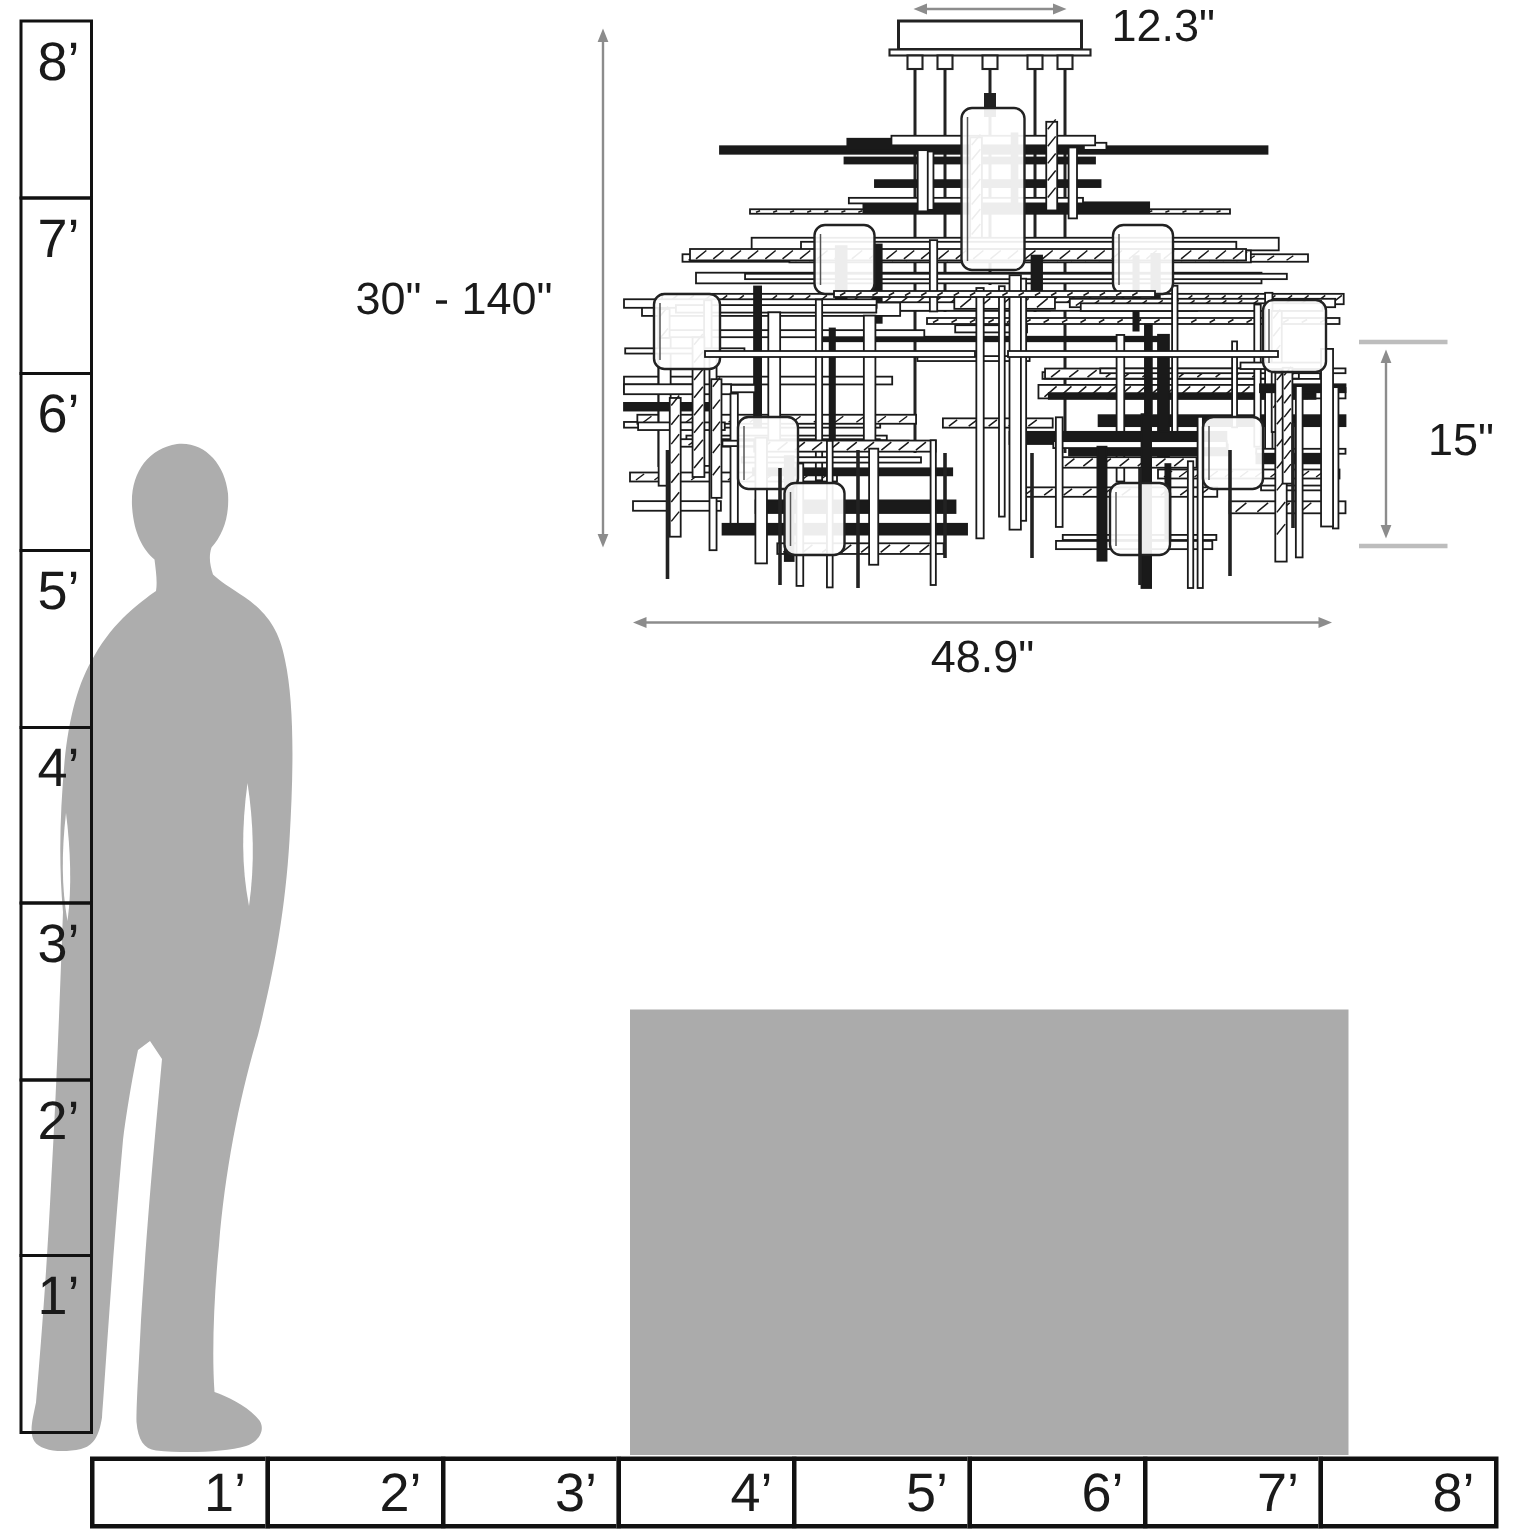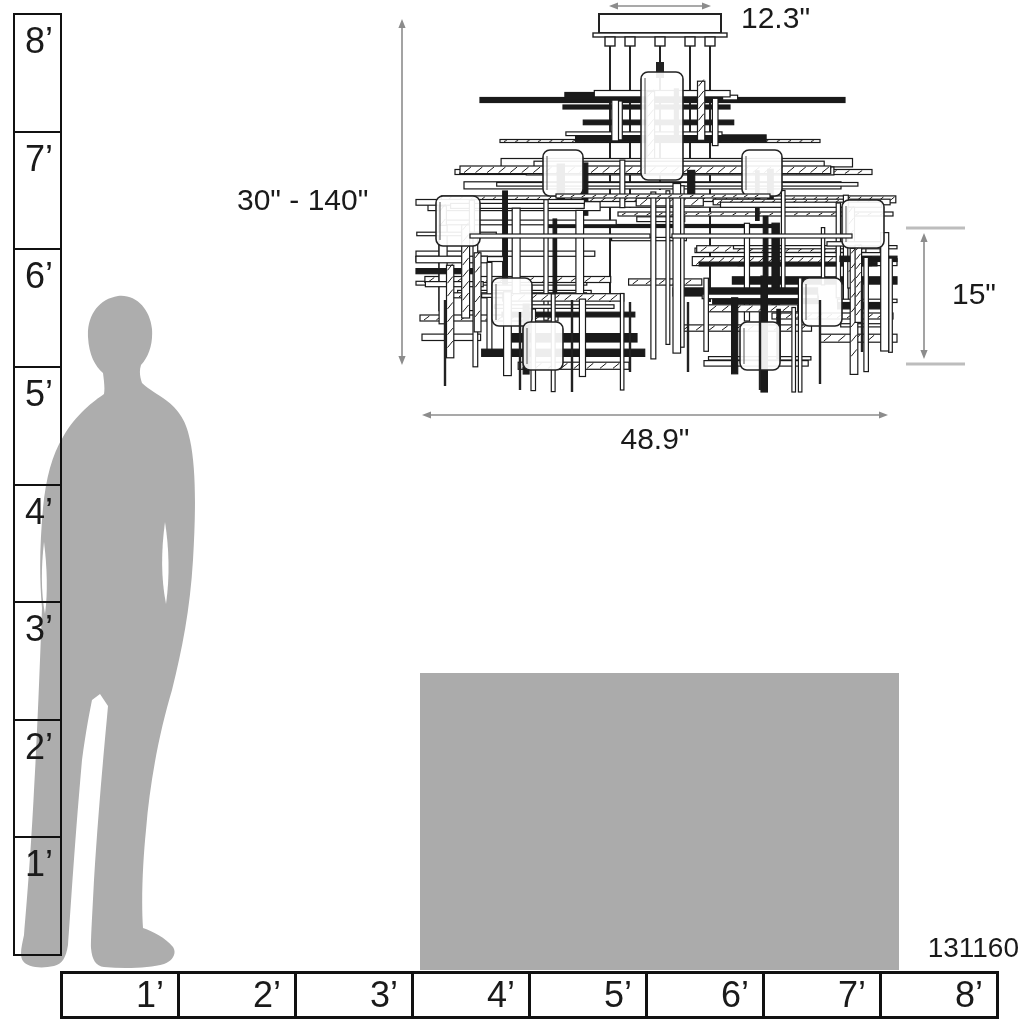--- a/index.html
+++ b/index.html
@@ -349,14 +349,13 @@
       </div>
       <div class="h-cell">
         <span>8’</span>
       </div>
     </div>
 
   <div class="dim-label" id="dim-canopy">12.3"</div>
   <div class="dim-label" id="dim-hang">30" - 140"</div>
   <div class="dim-label" id="dim-fixture-height">15"</div>
   <div class="dim-label" id="dim-fixture-width">48.9"</div>
-  <div class="dim-label" id="model-number">131160</div>
 </div>
 
 </body></html>

